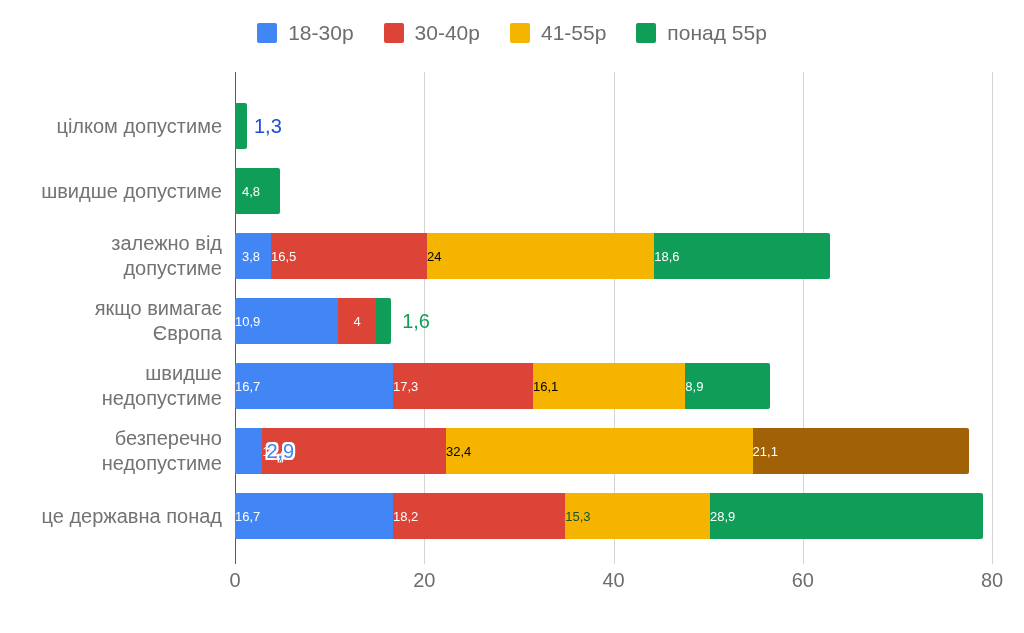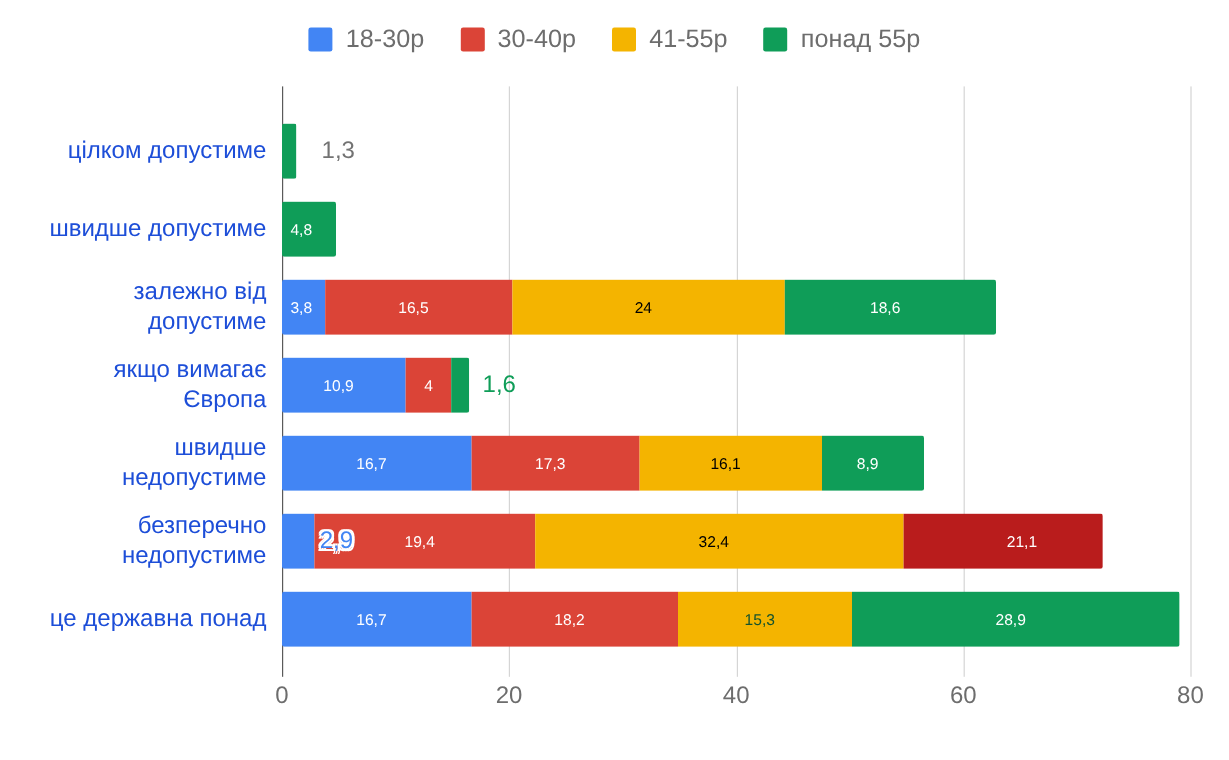--- a/index.html
+++ b/index.html
@@ -83,21 +83,21 @@
     display: flex;
     align-items: stretch;
     border-radius: 2px;
     overflow: hidden;
   }
   .seg {
     position: relative;
     height: 46px;
     display: flex;
     align-items: center;
-    justify-content: center;
+    justify-content: flex-start;
     box-sizing: border-box;
     padding-right: 9px;
   }
   .seg-label {
     font-size: 13px;
     line-height: 1;
     white-space: nowrap;
   }
   .seg-label.light { color: #ffffff; }
   .seg-label.dark  { color: #000000; }
@@ -141,21 +141,21 @@
        0   -2px 0 #ffffff,  0    2px 0 #ffffff;
   }
 
   
   .cat-label {
     position: absolute;
     right: 0;
     width: 215px;
     text-align: right;
     font-size: 20px;
-    color: #1d4ed8;
+    color: #737373;
     line-height: 25px;
   }
   #cat-labels {
     position: absolute;
     left: 0;
     top: 72px;
     width: 222px;
     height: 492px;
   }
 
@@ -232,21 +232,21 @@
   <div id="plot">
       <div class="gridline axis" style="left: 0px;"></div>
       <div class="gridline" style="left: 189.25px;"></div>
       <div class="gridline" style="left: 378.5px;"></div>
       <div class="gridline" style="left: 567.75px;"></div>
       <div class="gridline" style="left: 757px;"></div>
       <div class="row" style="top: 31px;">
         <div class="bar-stack">
           <div class="seg" style="width: 12.3012px; background: rgb(15, 157, 88);"></div>
         </div>
-        <div class="outside-label" style="left: 33px; color: #737373;">1,3</div>
+        <div class="outside-label" style="left: 19px; color: #1d4ed8;">1,3</div>
       </div>
       <div class="row" style="top: 96px;">
         <div class="bar-stack">
           <div class="seg align-left" style="width: 45.42px; background: rgb(15, 157, 88);">
             <span class="seg-label light" style="color: rgb(255, 255, 255);">4,8</span>
           </div>
         </div>
       </div>
       <div class="row" style="top: 161px;">
         <div class="bar-stack">
@@ -294,21 +294,21 @@
       </div>
       <div class="row" style="top: 356px;">
         <div class="bar-stack">
           <div class="seg" style="width: 27.4412px; background: rgb(66, 133, 244);"></div>
           <div class="seg" style="width: 183.572px; background: rgb(219, 68, 55);">
             <span class="seg-label light" style="color: rgb(255, 255, 255);">19,4</span>
           </div>
           <div class="seg" style="width: 306.585px; background: rgb(244, 180, 0);">
             <span class="seg-label dark" style="color: rgb(0, 0, 0);">32,4</span>
           </div>
-          <div class="seg" style="width: 166px; background: #b91c1c; padding-left: 41px;">
+          <div class="seg" style="width: 216px; background: #a16207;">
             <span class="seg-label light" style="color: rgb(255, 255, 255);">21,1</span>
           </div>
         </div>
         <div class="overlap-label" style="left: 31.4412px; color: rgb(66, 133, 244);">2,9</div>
       </div>
       <div class="row" style="top: 421px;">
         <div class="bar-stack">
           <div class="seg" style="width: 158.024px; background: rgb(66, 133, 244);">
             <span class="seg-label light" style="color: rgb(255, 255, 255);">16,7</span>
           </div>

